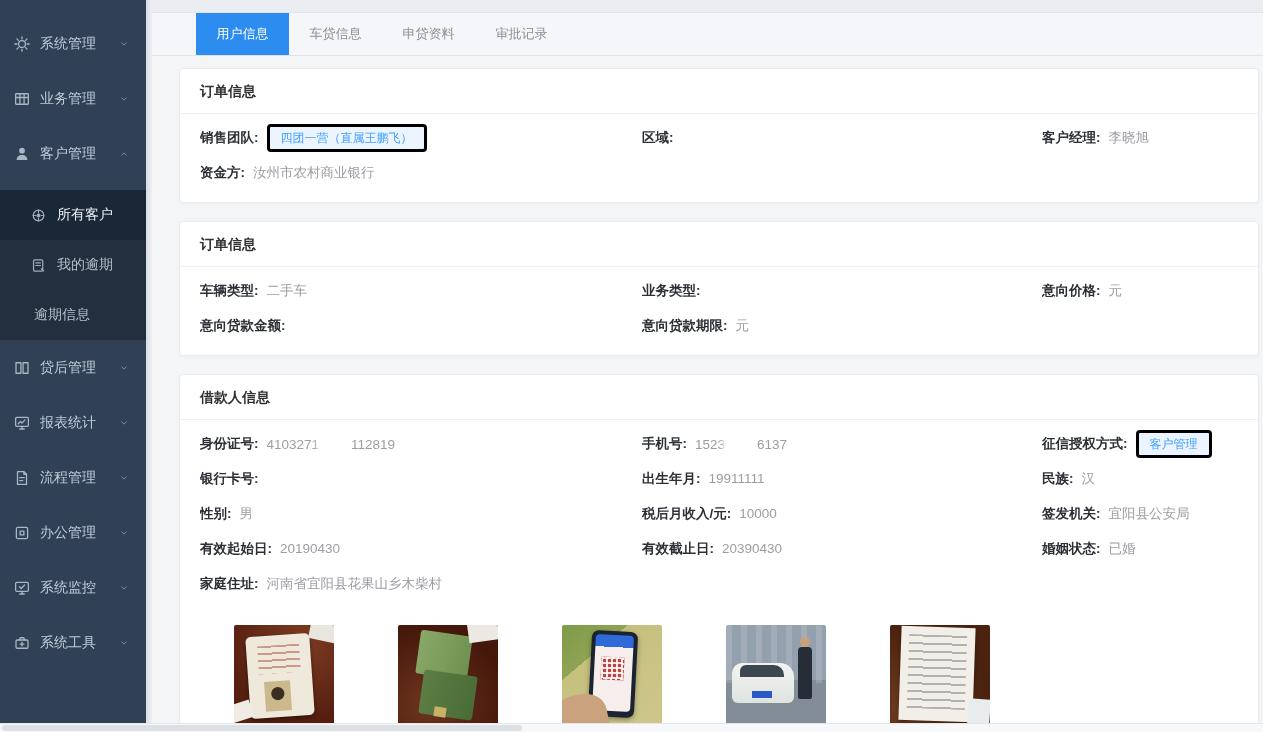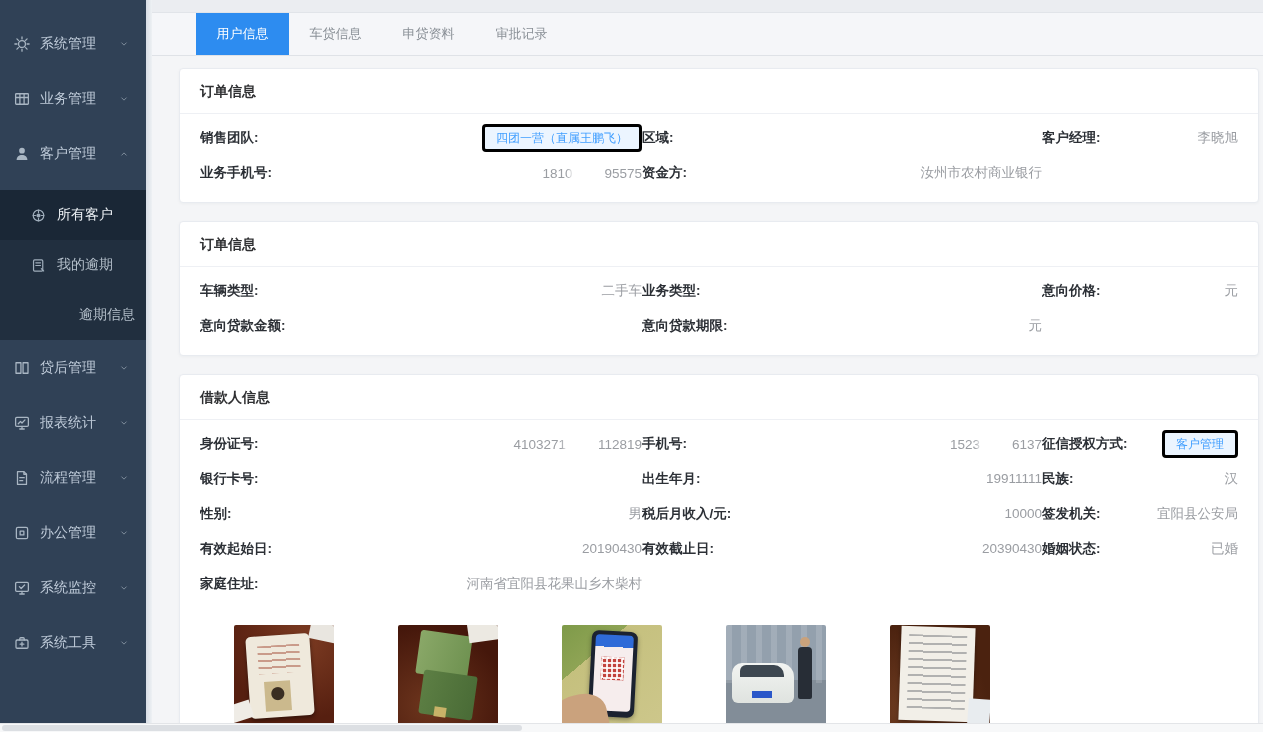--- a/index.html
+++ b/index.html
@@ -16,21 +16,21 @@
   .nav-item{height:55px;display:flex;align-items:center;padding:0 10px 0 13px;
     font-size:14px;color:#bfcbd9;cursor:pointer;box-sizing:border-box;}
   .nav-item .icon{width:18px;height:18px;margin-right:9px;flex-shrink:0;color:#a9b6c3;}
   .nav-item .label{flex:1;white-space:nowrap;overflow:hidden;}
   .nav-item .chev{width:12px;height:12px;color:#8d9aa8;flex-shrink:0;margin-right:6px;}
   .icon svg,.chev svg{width:100%;height:100%;display:block;}
   .submenu{background:#212f3f;margin-top:9px;}
   .submenu-item{height:50px;display:flex;align-items:center;padding-left:30px;
     font-size:14px;color:#b4bfca;cursor:pointer;box-sizing:border-box;}
   .submenu-item .icon{width:17px;height:17px;margin-right:10px;color:#9fadbb;}
-  .submenu-item.no-icon{padding-left:79px;}
+  .submenu-item.no-icon{padding-left:34px;}
   .submenu-item.active{background:#1a2736;color:#eef2f6;}
 
   
   .side-strip{width:6px;flex-shrink:0;background:linear-gradient(90deg,#d7dde5,#eef1f4);}
 
   
   .main{flex:1;min-width:0;display:flex;flex-direction:column;background:#f2f3f5;}
   .topbar{height:12px;background:#ebedf1;border-bottom:1px solid #e1e4e9;flex-shrink:0;}
   .tabs{height:42px;background:#f5f6f9;border-bottom:1px solid #dfe2e7;display:flex;
     padding-left:12px;flex-shrink:0;}
@@ -38,21 +38,21 @@
     cursor:pointer;white-space:nowrap;}
   .tab.active{background:#2d8cf0;color:#ffffff;margin-left:32px;}
 
   .content{flex:1;padding:12px 0 0 27px;overflow:hidden;background:#f4f5f7;}
   .card{width:1080px;background:#fff;border:1px solid #e8ebf0;border-radius:4px;
     box-shadow:0 1px 3px rgba(30,40,60,.04);margin-bottom:18px;box-sizing:border-box;}
   .card-title{font-size:14px;font-weight:bold;color:#303133;
     padding:14px 20px 12px;border-bottom:1px solid #eef0f4;}
   .card-body{padding:6px 20px 12px;}
   .fields{display:grid;grid-template-columns:442px 400px 1fr;}
-  .field{min-height:35px;display:flex;align-items:center;font-size:13.5px;overflow:hidden;justify-content:space-between;}
+  .field{min-height:35px;display:flex;align-items:center;font-size:13.5px;overflow:hidden;}
   .field .lab{font-weight:bold;color:#2c3036;margin-right:8px;white-space:nowrap;}
   .field .val{color:#9a9da2;white-space:nowrap;}
   .redact{display:inline-block;width:32px;height:15px;background:#fff;
     border-radius:2px;vertical-align:-2px;box-shadow:0 0 4px 2px rgba(255,255,255,.95);}
   .tag{display:inline-block;background:#ecf5ff;border:3px solid #000000;color:#409eff;
     font-size:12px;line-height:1;padding:5px 11px;border-radius:4px;cursor:pointer;white-space:nowrap;}
 
   
   .photos{display:flex;gap:64px;padding:24px 0 0 34px;}
   .photo{width:100px;cursor:pointer;}
@@ -287,24 +287,20 @@
               </div>
               <div class="field">
                 <span class="lab">区域:</span>
                 <span class="val"></span>
               </div>
               <div class="field">
                 <span class="lab">客户经理:</span>
                 <span class="val">李晓旭</span>
               </div>
               <div class="field">
-                <span class="lab">业务手机号:</span>
-                <span class="val"><span>1810</span><span class="redact"></span><span>95575</span></span>
-              </div>
-              <div class="field">
                 <span class="lab">资金方:</span>
                 <span class="val">汝州市农村商业银行</span>
               </div>
               <div class="field">
                 <span class="lab"></span>
                 <span class="val"></span>
               </div>
             </div>
           </div>
         </section>

